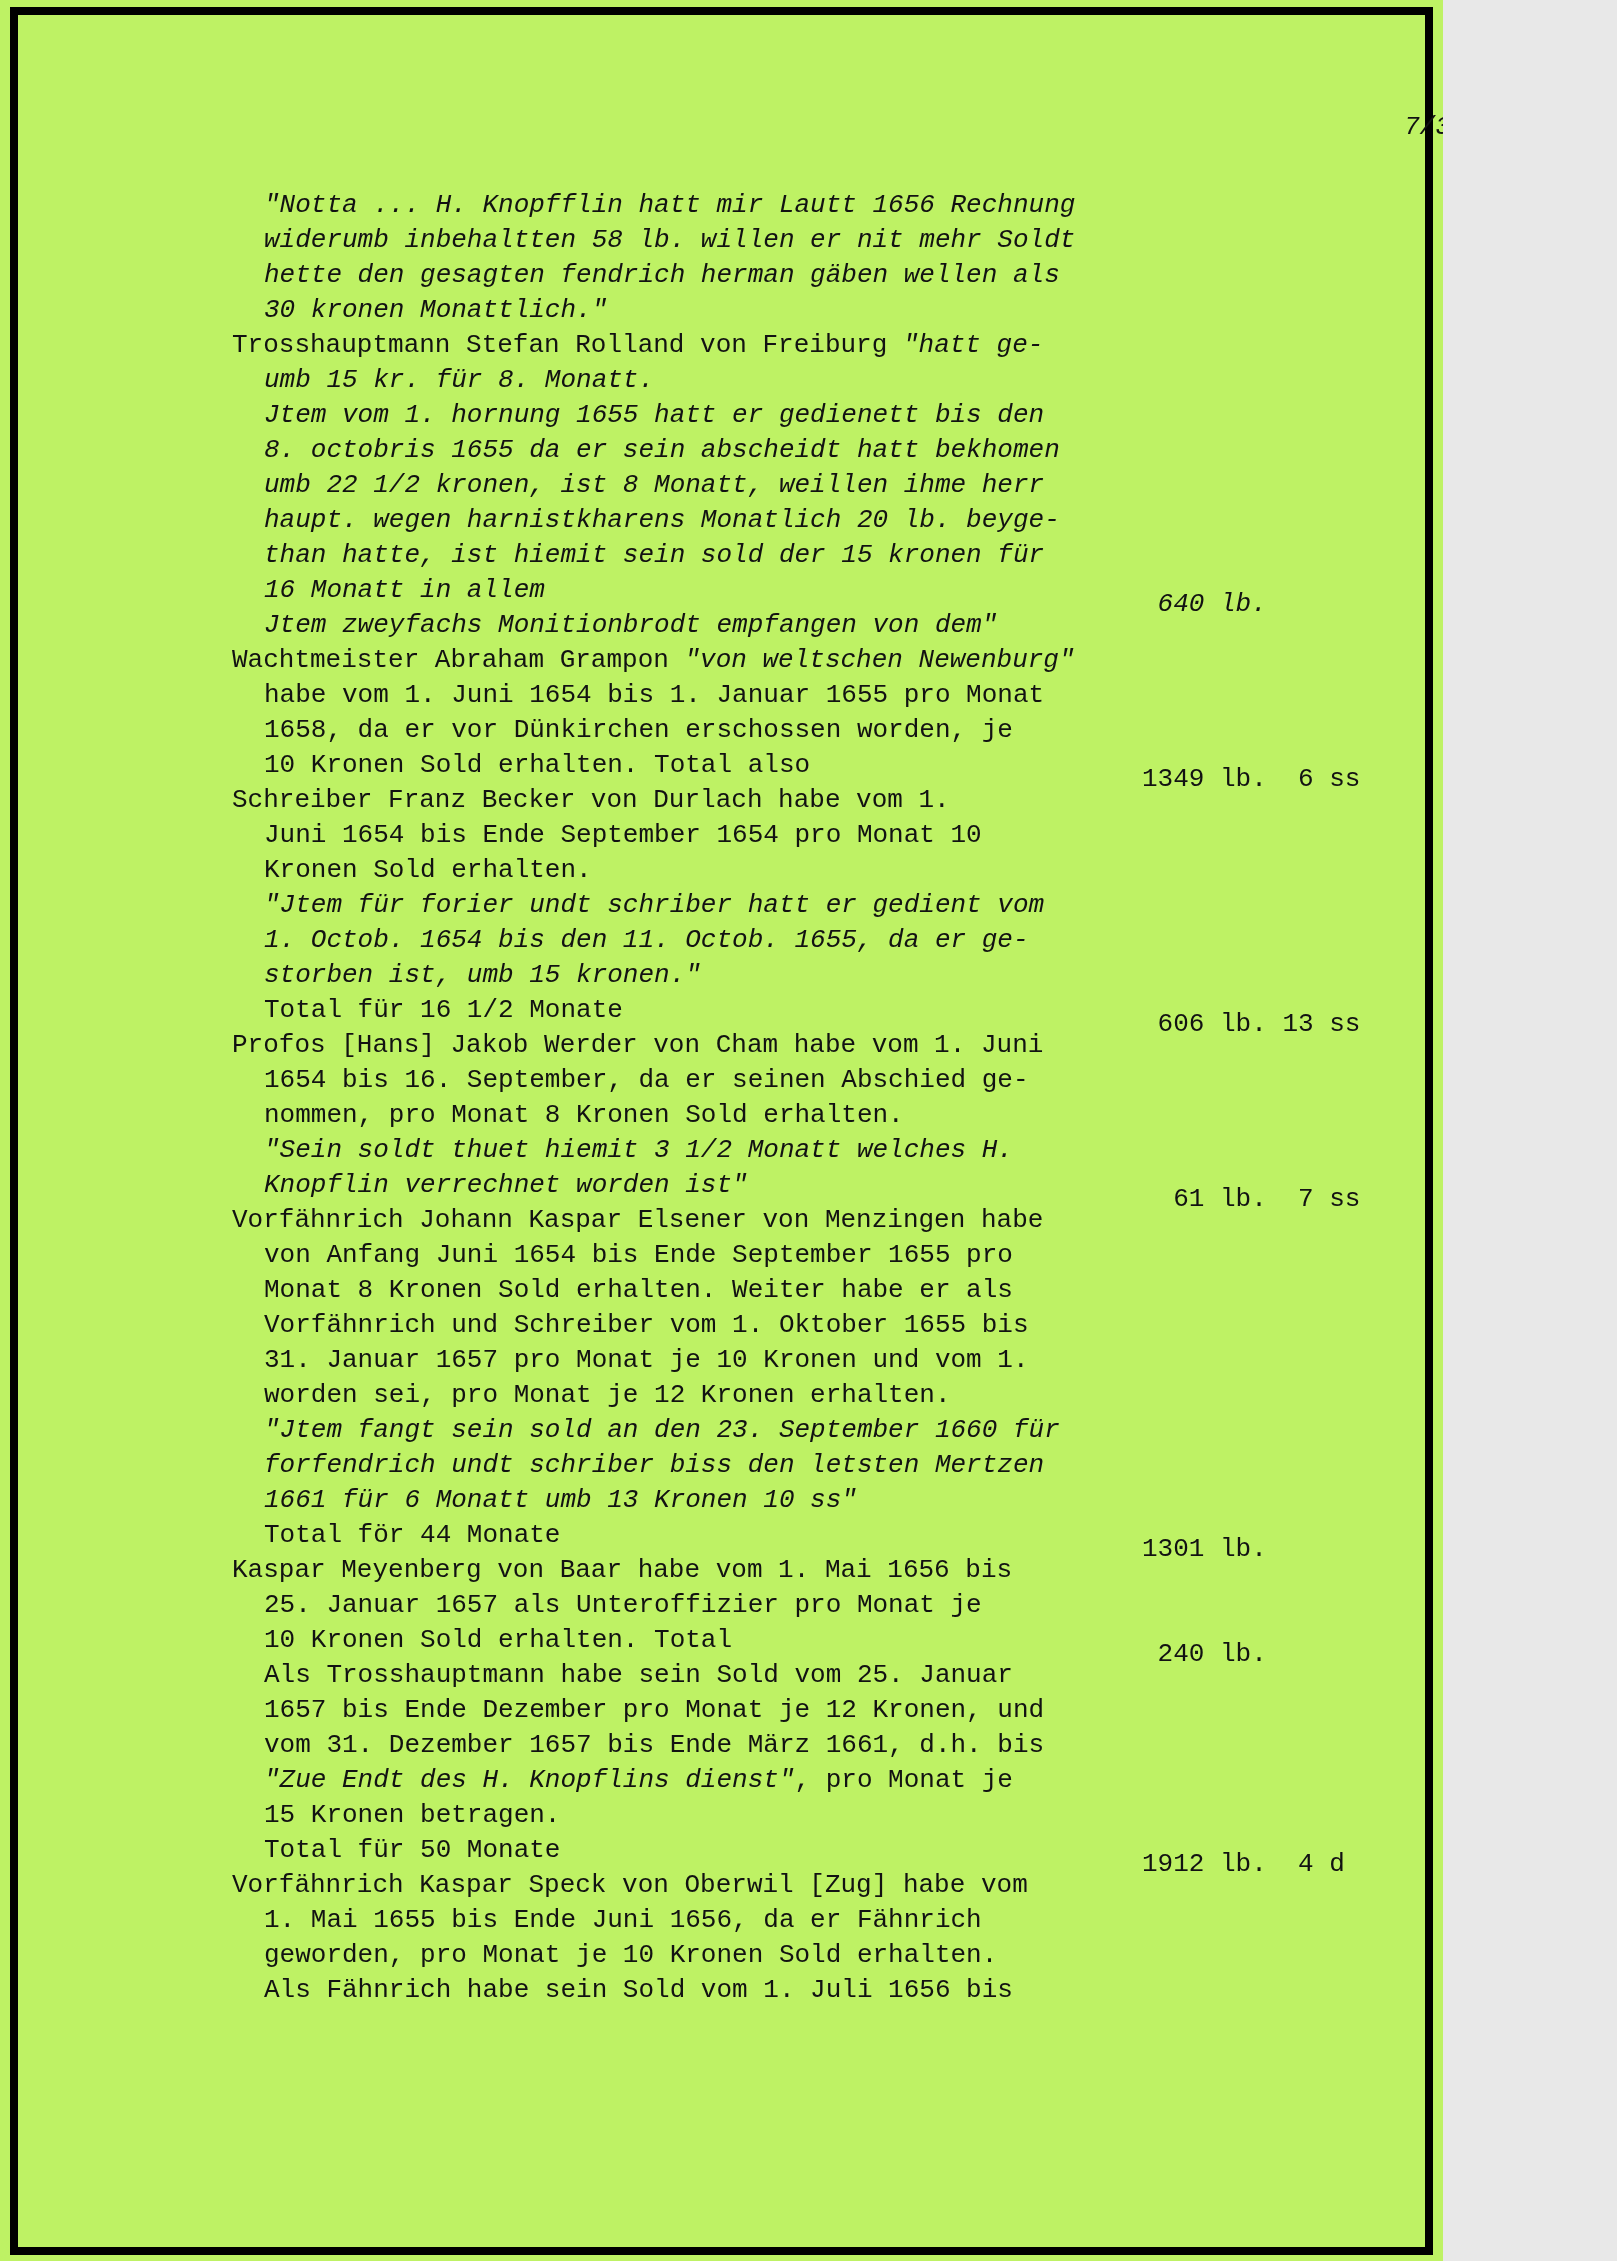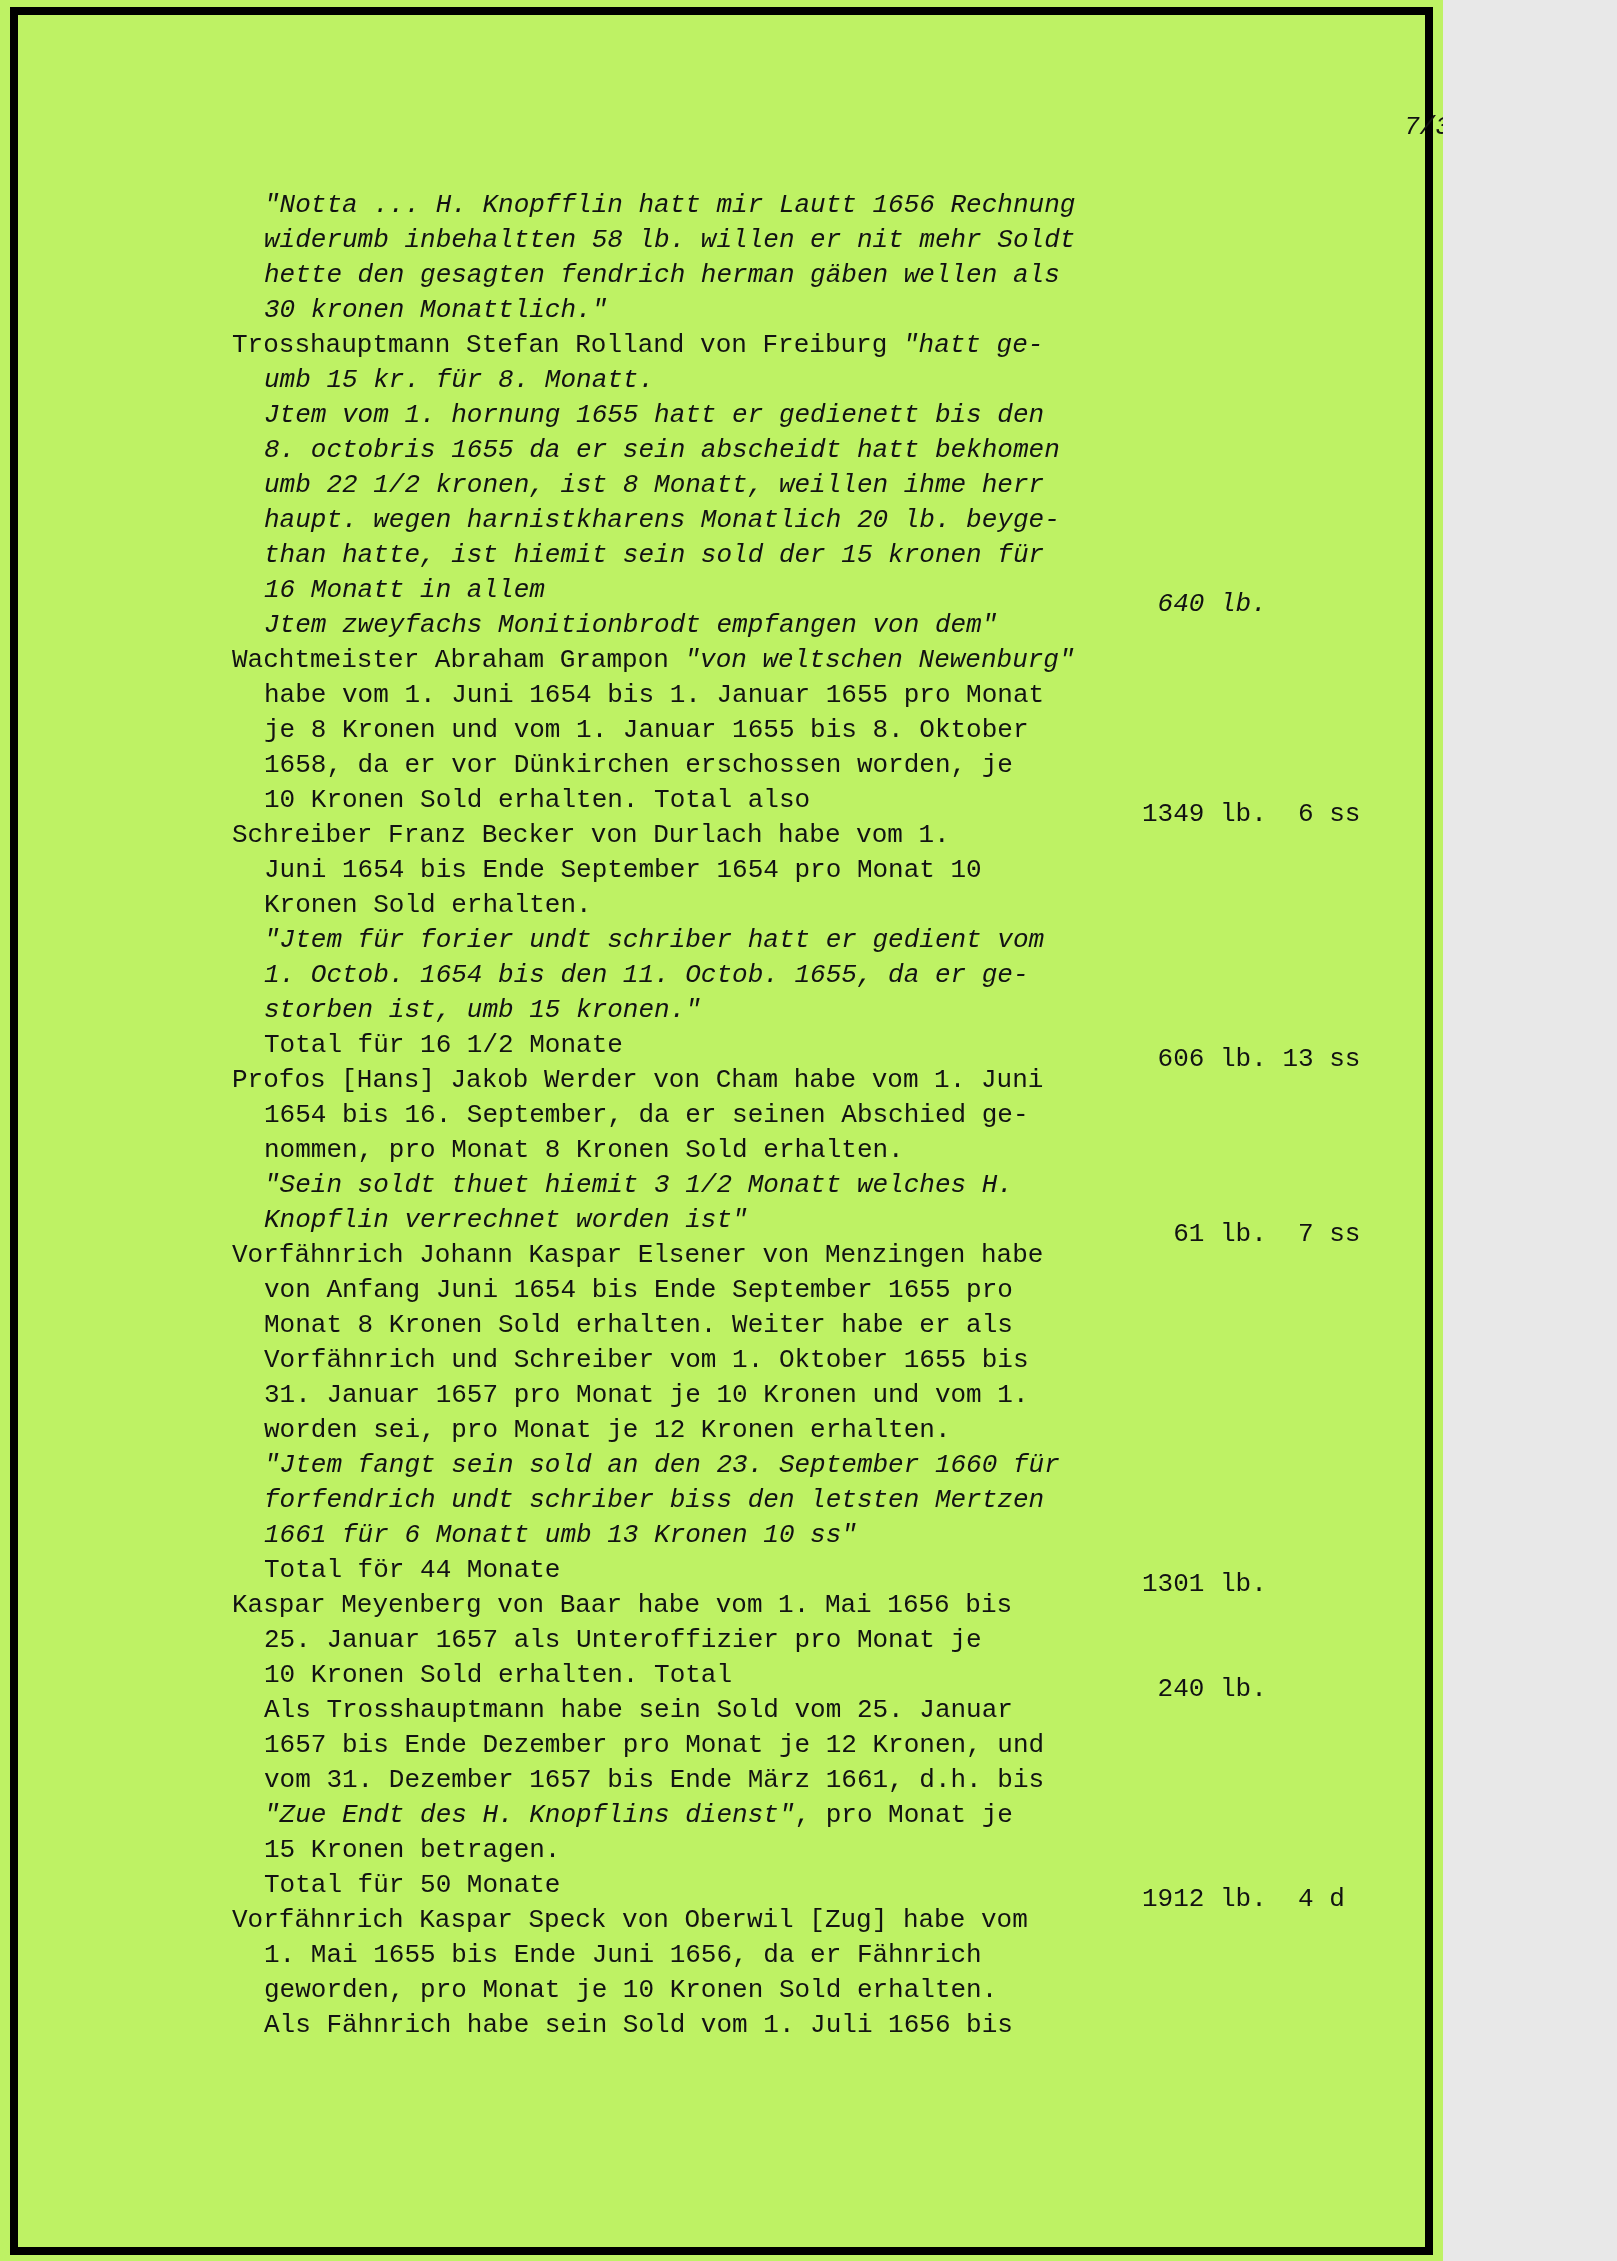--- a/index.html
+++ b/index.html
@@ -90,21 +90,20 @@
       <div class="line indent"><span class="it">umb 15 kr. für 8. Monatt.</span></div>
       <div class="line indent"><span class="it">Jtem vom 1. hornung 1655 hatt er gedienett bis den</span></div>
       <div class="line indent"><span class="it">8. octobris 1655 da er sein abscheidt hatt bekhomen</span></div>
       <div class="line indent"><span class="it">umb 22 1/2 kronen, ist 8 Monatt, weillen ihme herr</span></div>
       <div class="line indent"><span class="it">haupt. wegen harnistkharens Monatlich 20 lb. beyge-</span></div>
       <div class="line indent"><span class="it">than hatte, ist hiemit sein sold der 15 kronen für</span></div>
       <div class="line indent"><span class="it">16 Monatt in allem</span><span class="amount it"> 640 lb.</span></div>
       <div class="line indent"><span class="it">Jtem zweyfachs Monitionbrodt empfangen von dem"</span></div>
       <div class="line"><span>Wachtmeister Abraham Grampon </span><span class="it">"von weltschen Newenburg"</span></div>
       <div class="line indent"><span>habe vom 1. Juni 1654 bis 1. Januar 1655 pro Monat</span></div>
-      <div class="line indent"><span>je 8 Kronen und vom 1. Januar 1655 bis 8. Oktober</span></div>
       <div class="line indent"><span>1658, da er vor Dünkirchen erschossen worden, je</span></div>
       <div class="line indent"><span>10 Kronen Sold erhalten. Total also</span><span class="amount">1349 lb.  6 ss</span></div>
       <div class="line"><span>Schreiber Franz Becker von Durlach habe vom 1.</span></div>
       <div class="line indent"><span>Juni 1654 bis Ende September 1654 pro Monat 10</span></div>
       <div class="line indent"><span>Kronen Sold erhalten.</span></div>
       <div class="line indent"><span class="it">"Jtem für forier undt schriber hatt er gedient vom</span></div>
       <div class="line indent"><span class="it">1. Octob. 1654 bis den 11. Octob. 1655, da er ge-</span></div>
       <div class="line indent"><span class="it">storben ist, umb 15 kronen."</span></div>
       <div class="line indent"><span>Total für 16 1/2 Monate</span><span class="amount"> 606 lb. 13 ss</span></div>
       <div class="line"><span>Profos [Hans] Jakob Werder von Cham habe vom 1. Juni</span></div>

